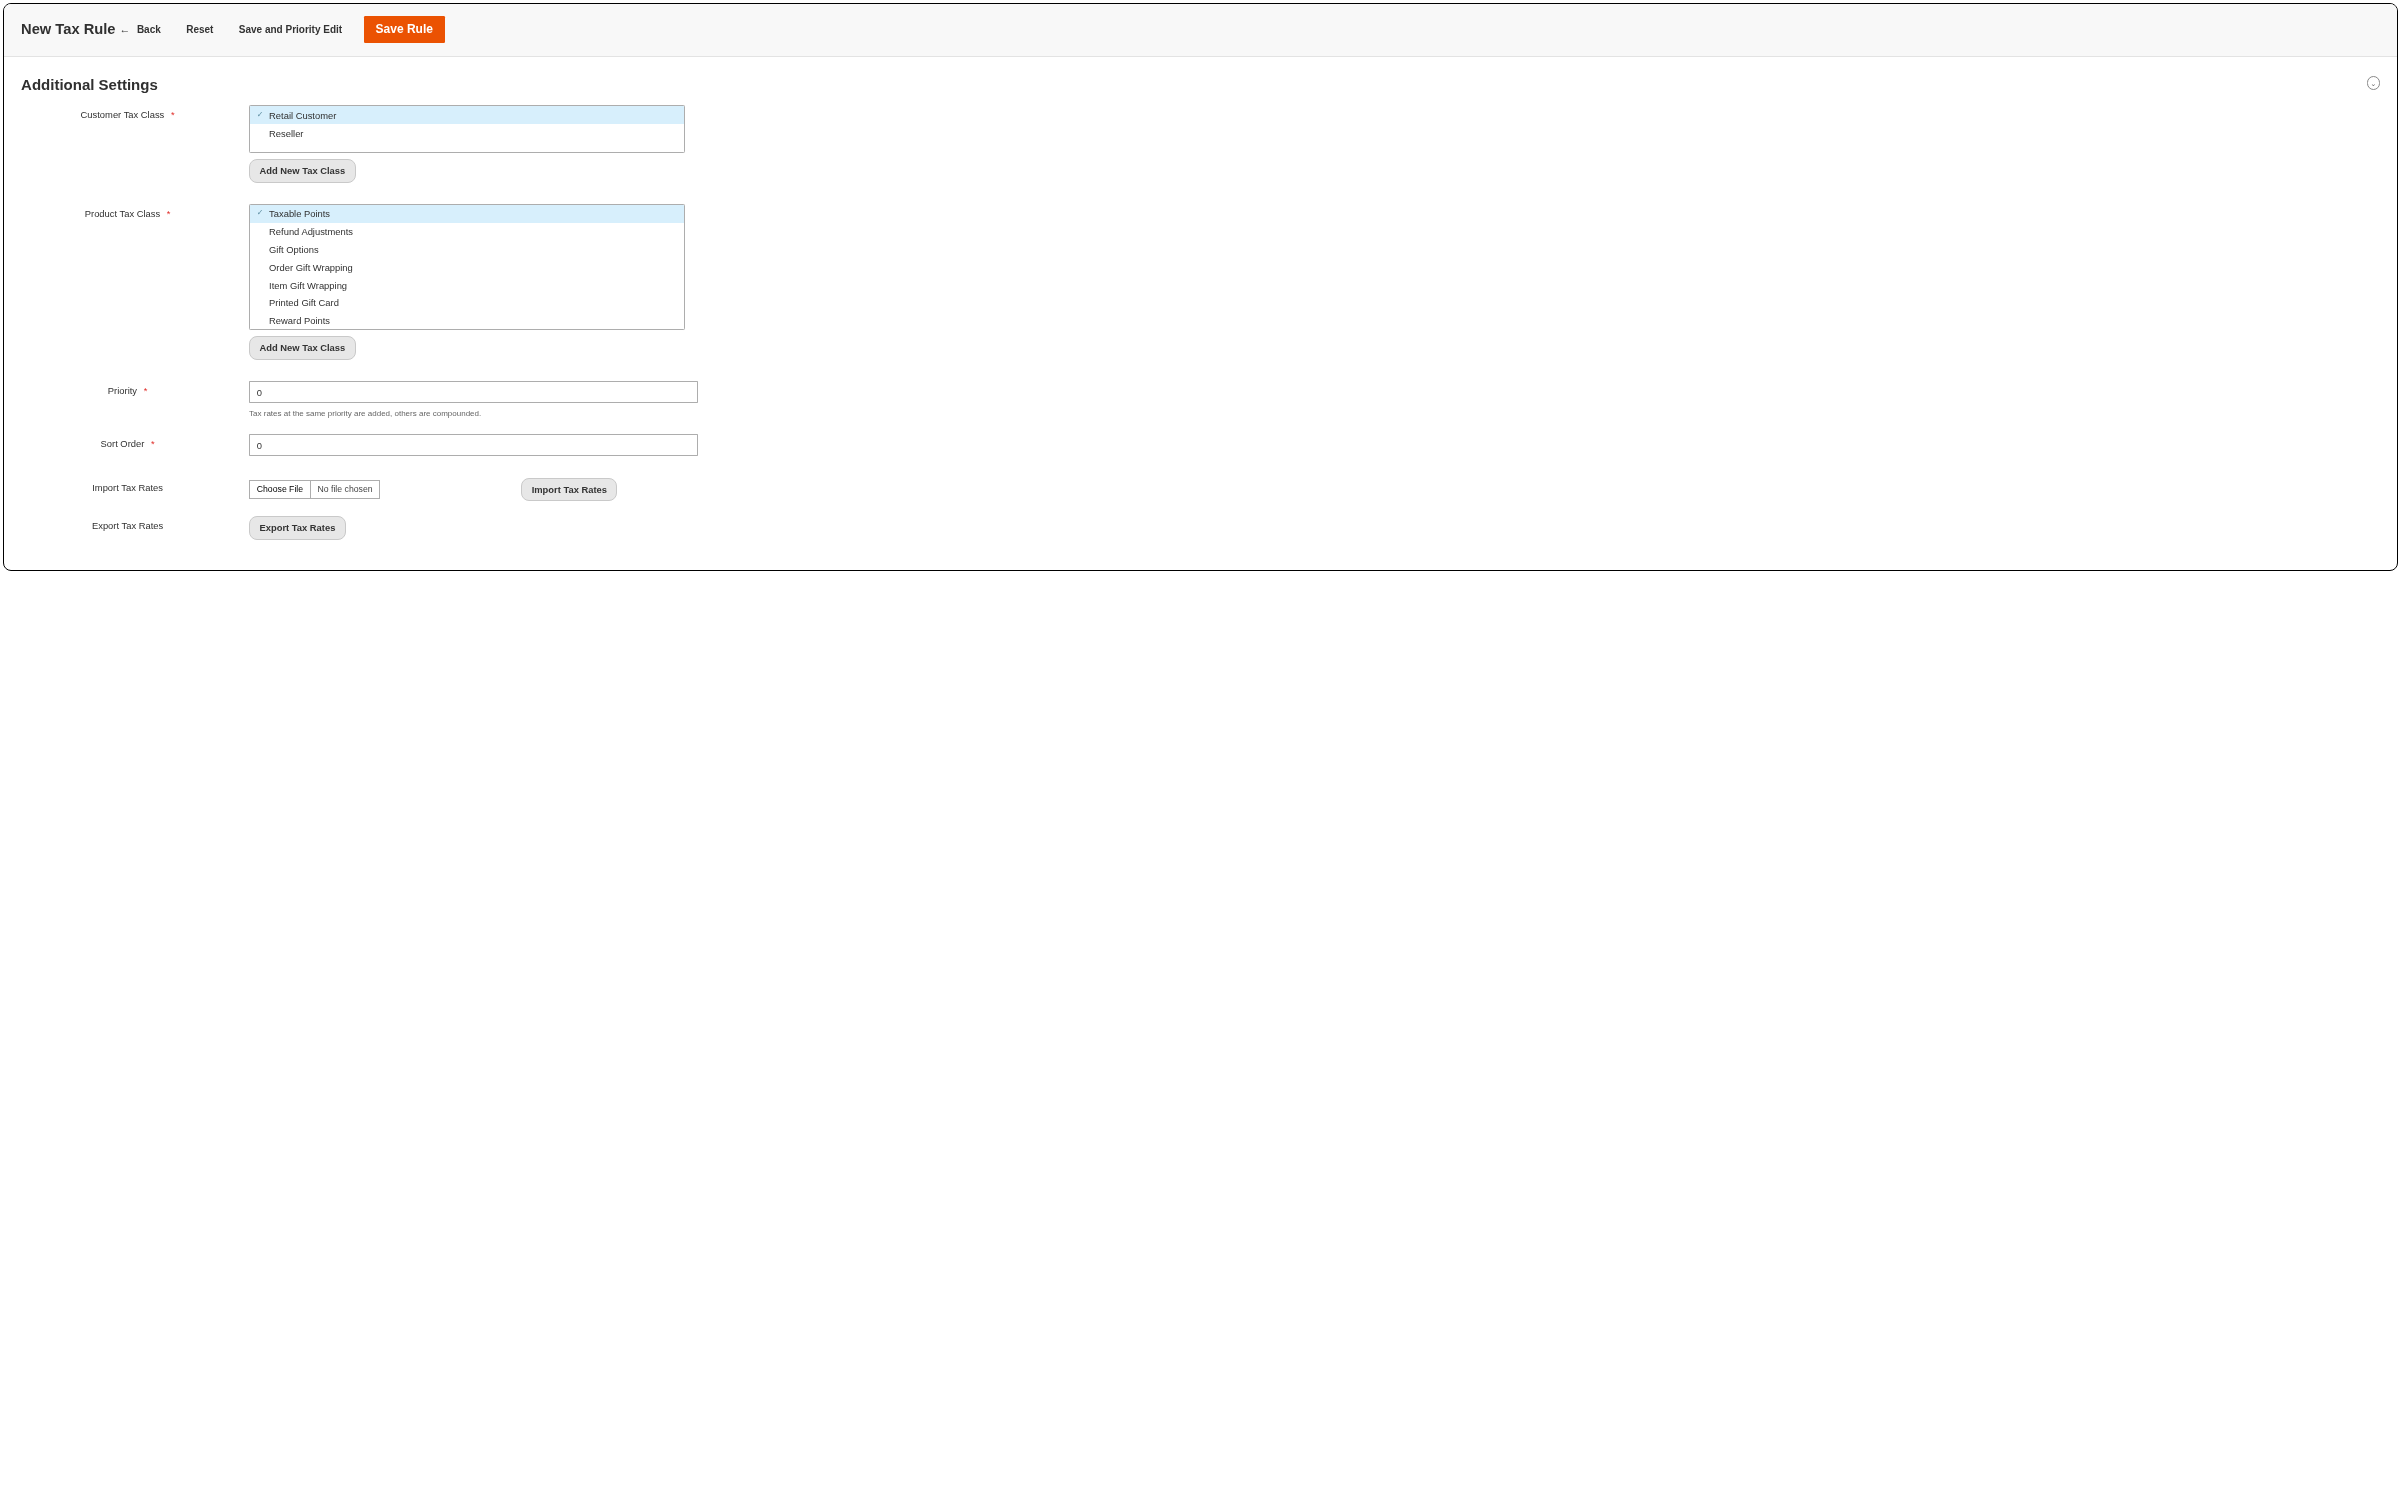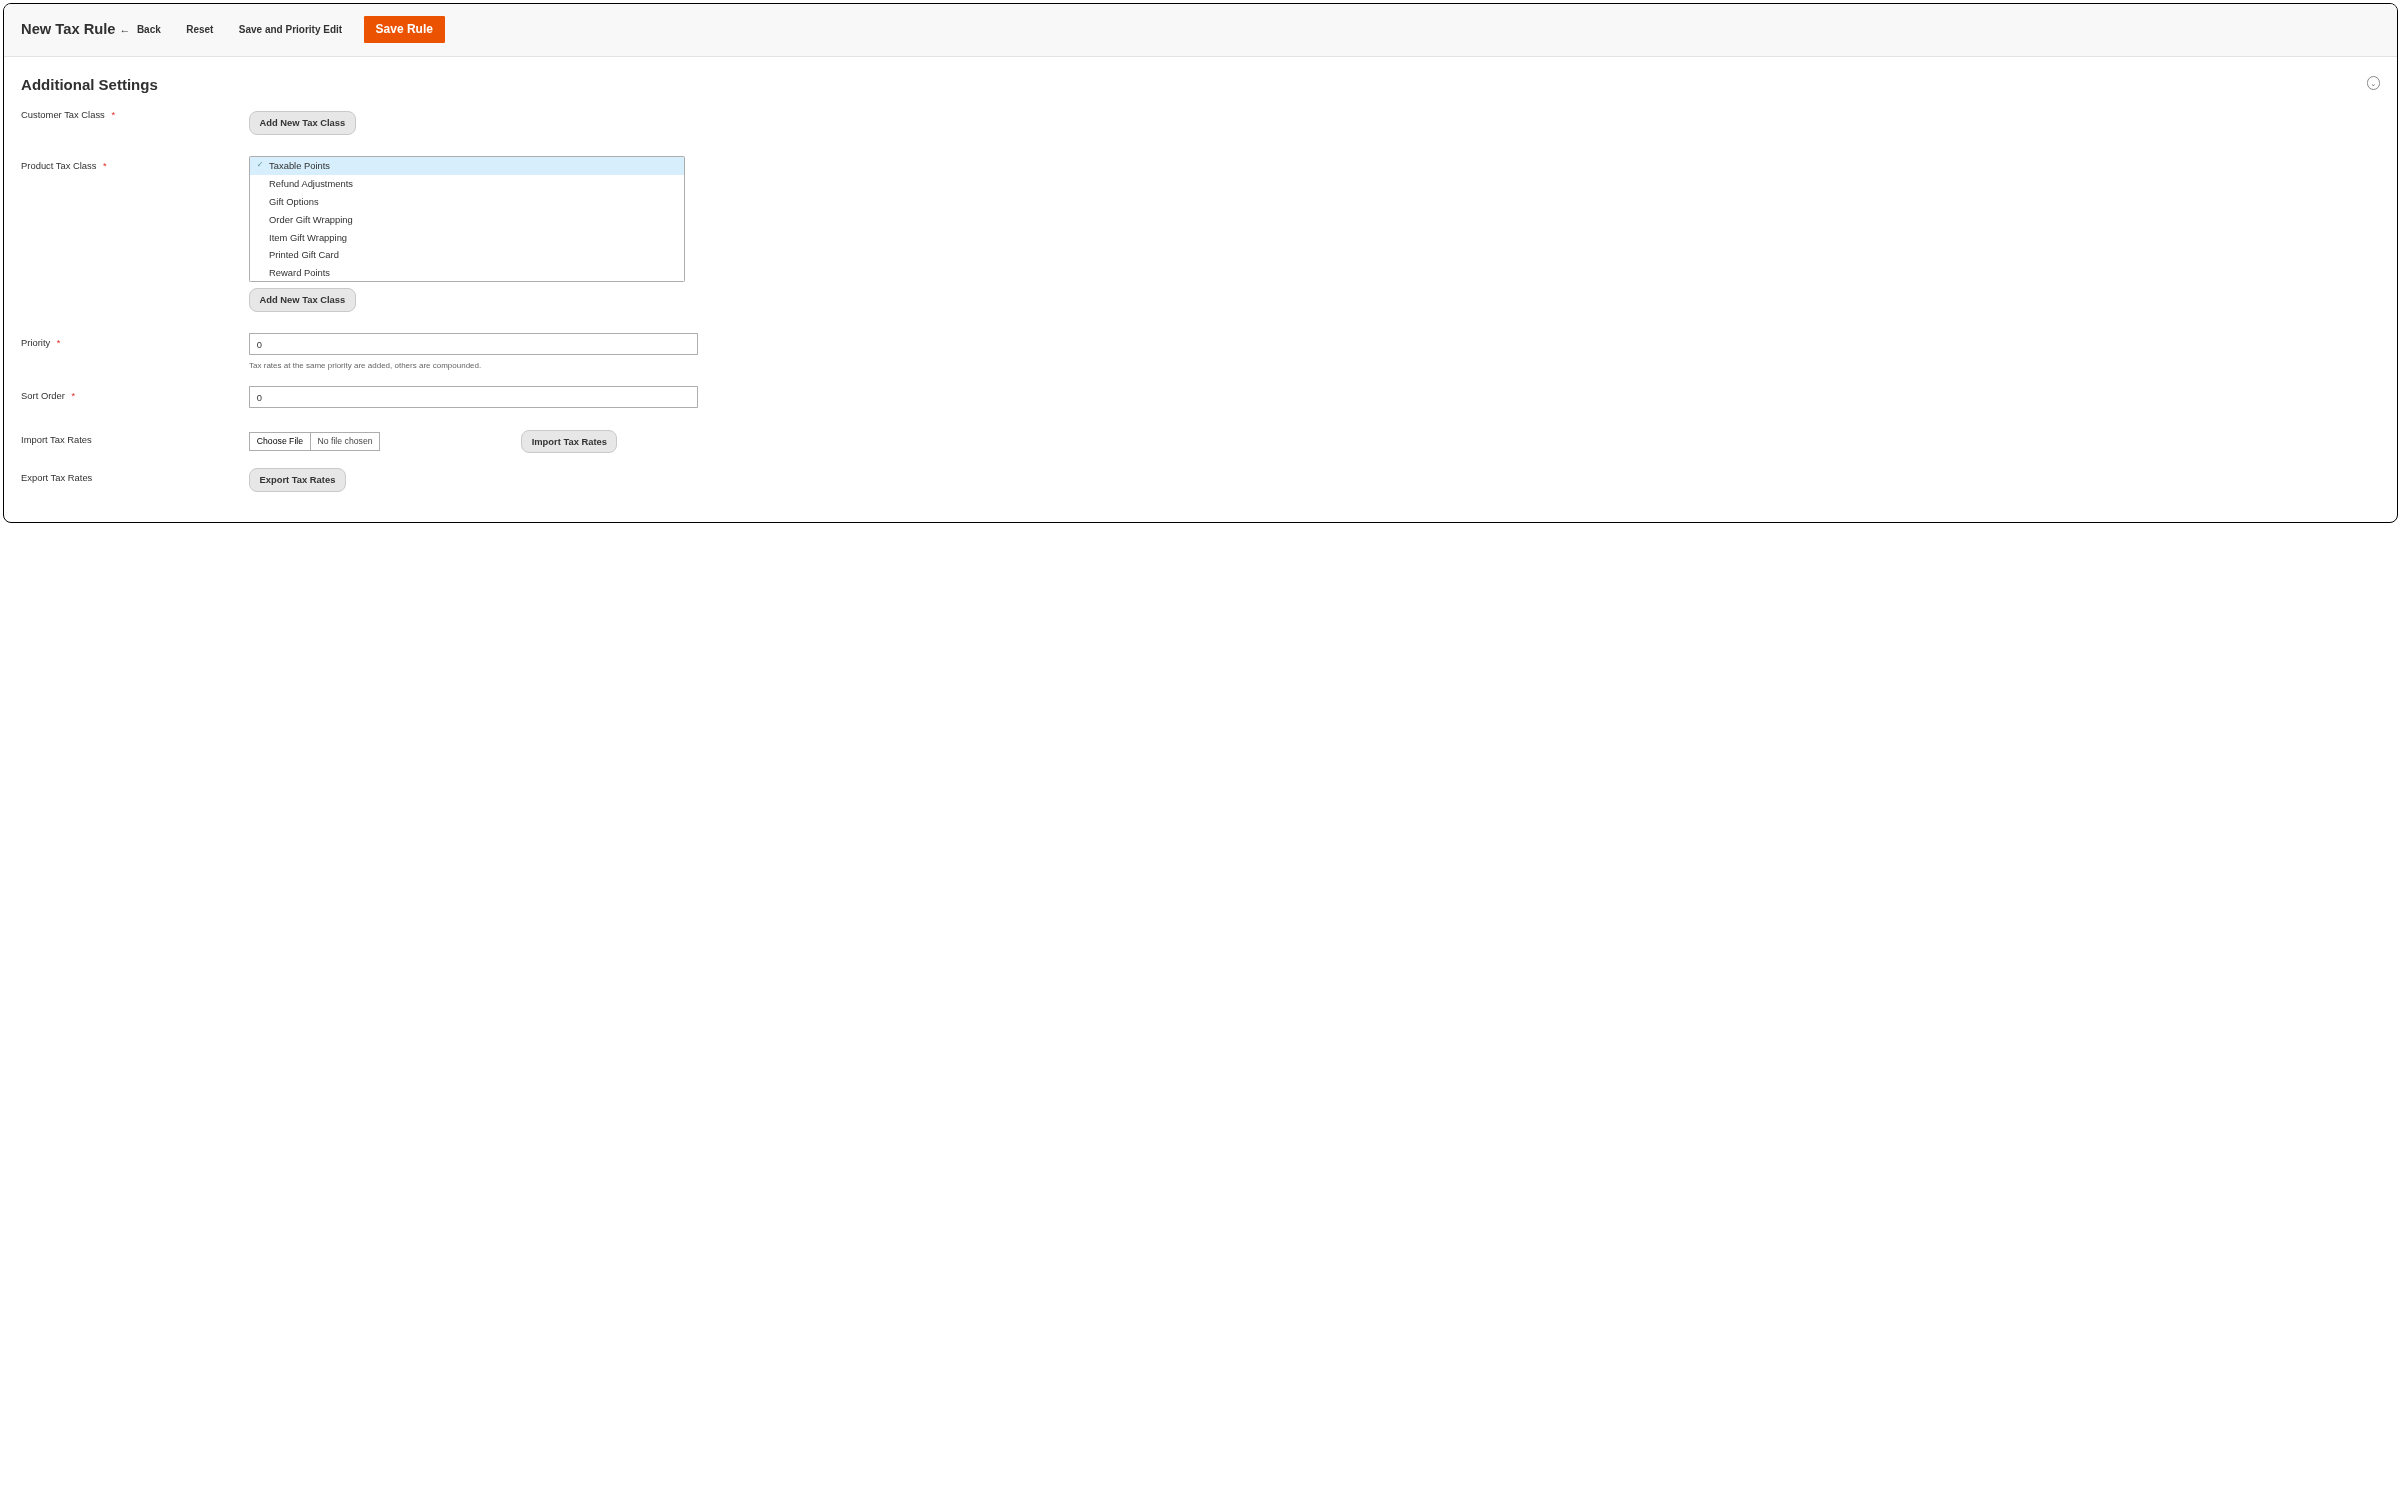--- a/index.html
+++ b/index.html
@@ -82,21 +82,21 @@
     color: #555;
   }
   .form-row {
     display: flex;
     align-items: flex-start;
     margin-bottom: 21.4px;
   }
   .form-label {
     width: 228px;
     flex-shrink: 0;
-    text-align: left;
+    text-align: center;
     padding-right: 15px;
     padding-top: 4px;
     font-size: 9.4px;
     color: #303030;
   }
   .required-mark {
     color: #e02b27;
     margin-left: 4px;
   }
   .form-control {
@@ -206,20 +206,24 @@
     <div class="collapse-toggle">
       <span>⌄</span>
     </div>
 
     <div class="form-row">
       <div class="form-label">
         <span>Customer Tax Class</span>
         <span class="required-mark">*</span>
       </div>
       <div class="form-control">
+        <div class="multisel" style="height:48px;">
+          <div class="multisel-option selected">Retail Customer</div>
+          <div class="multisel-option">Reseller</div>
+        </div>
         <button class="secondary-btn">Add New Tax Class</button>
       </div>
     </div>
 
     <div class="form-row">
       <div class="form-label">
         <span>Product Tax Class</span>
         <span class="required-mark">*</span>
       </div>
       <div class="form-control">

